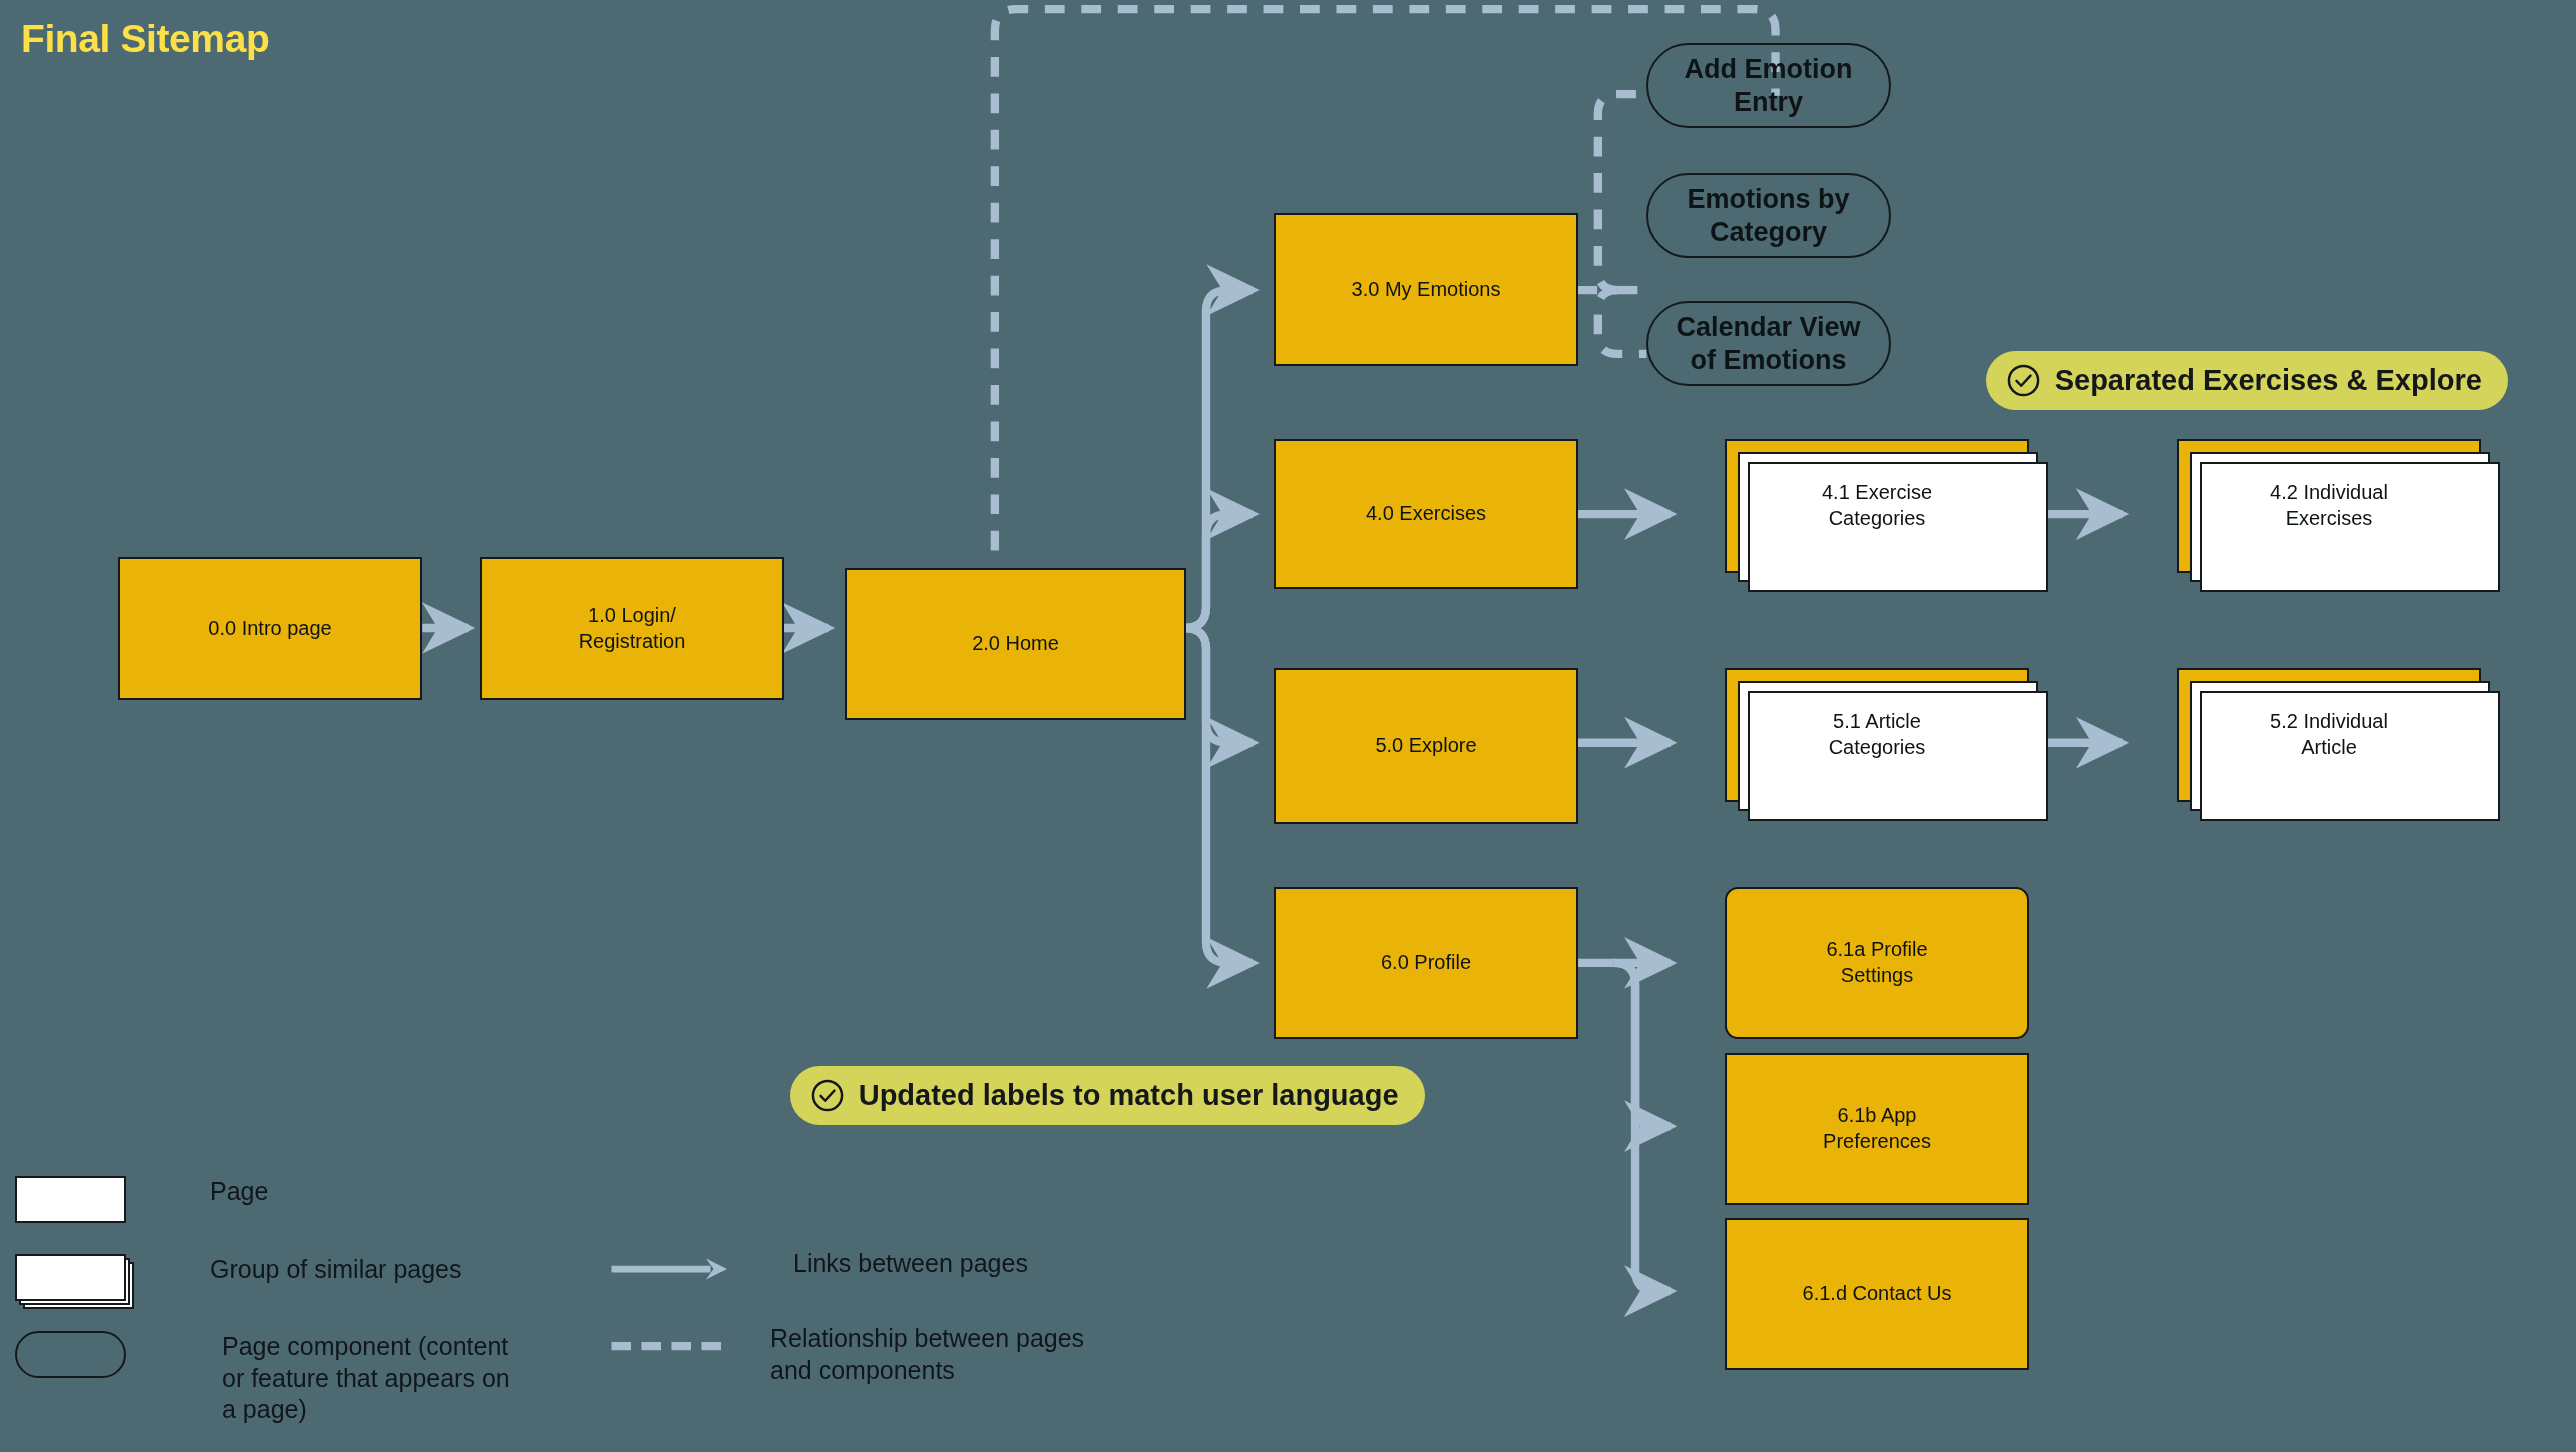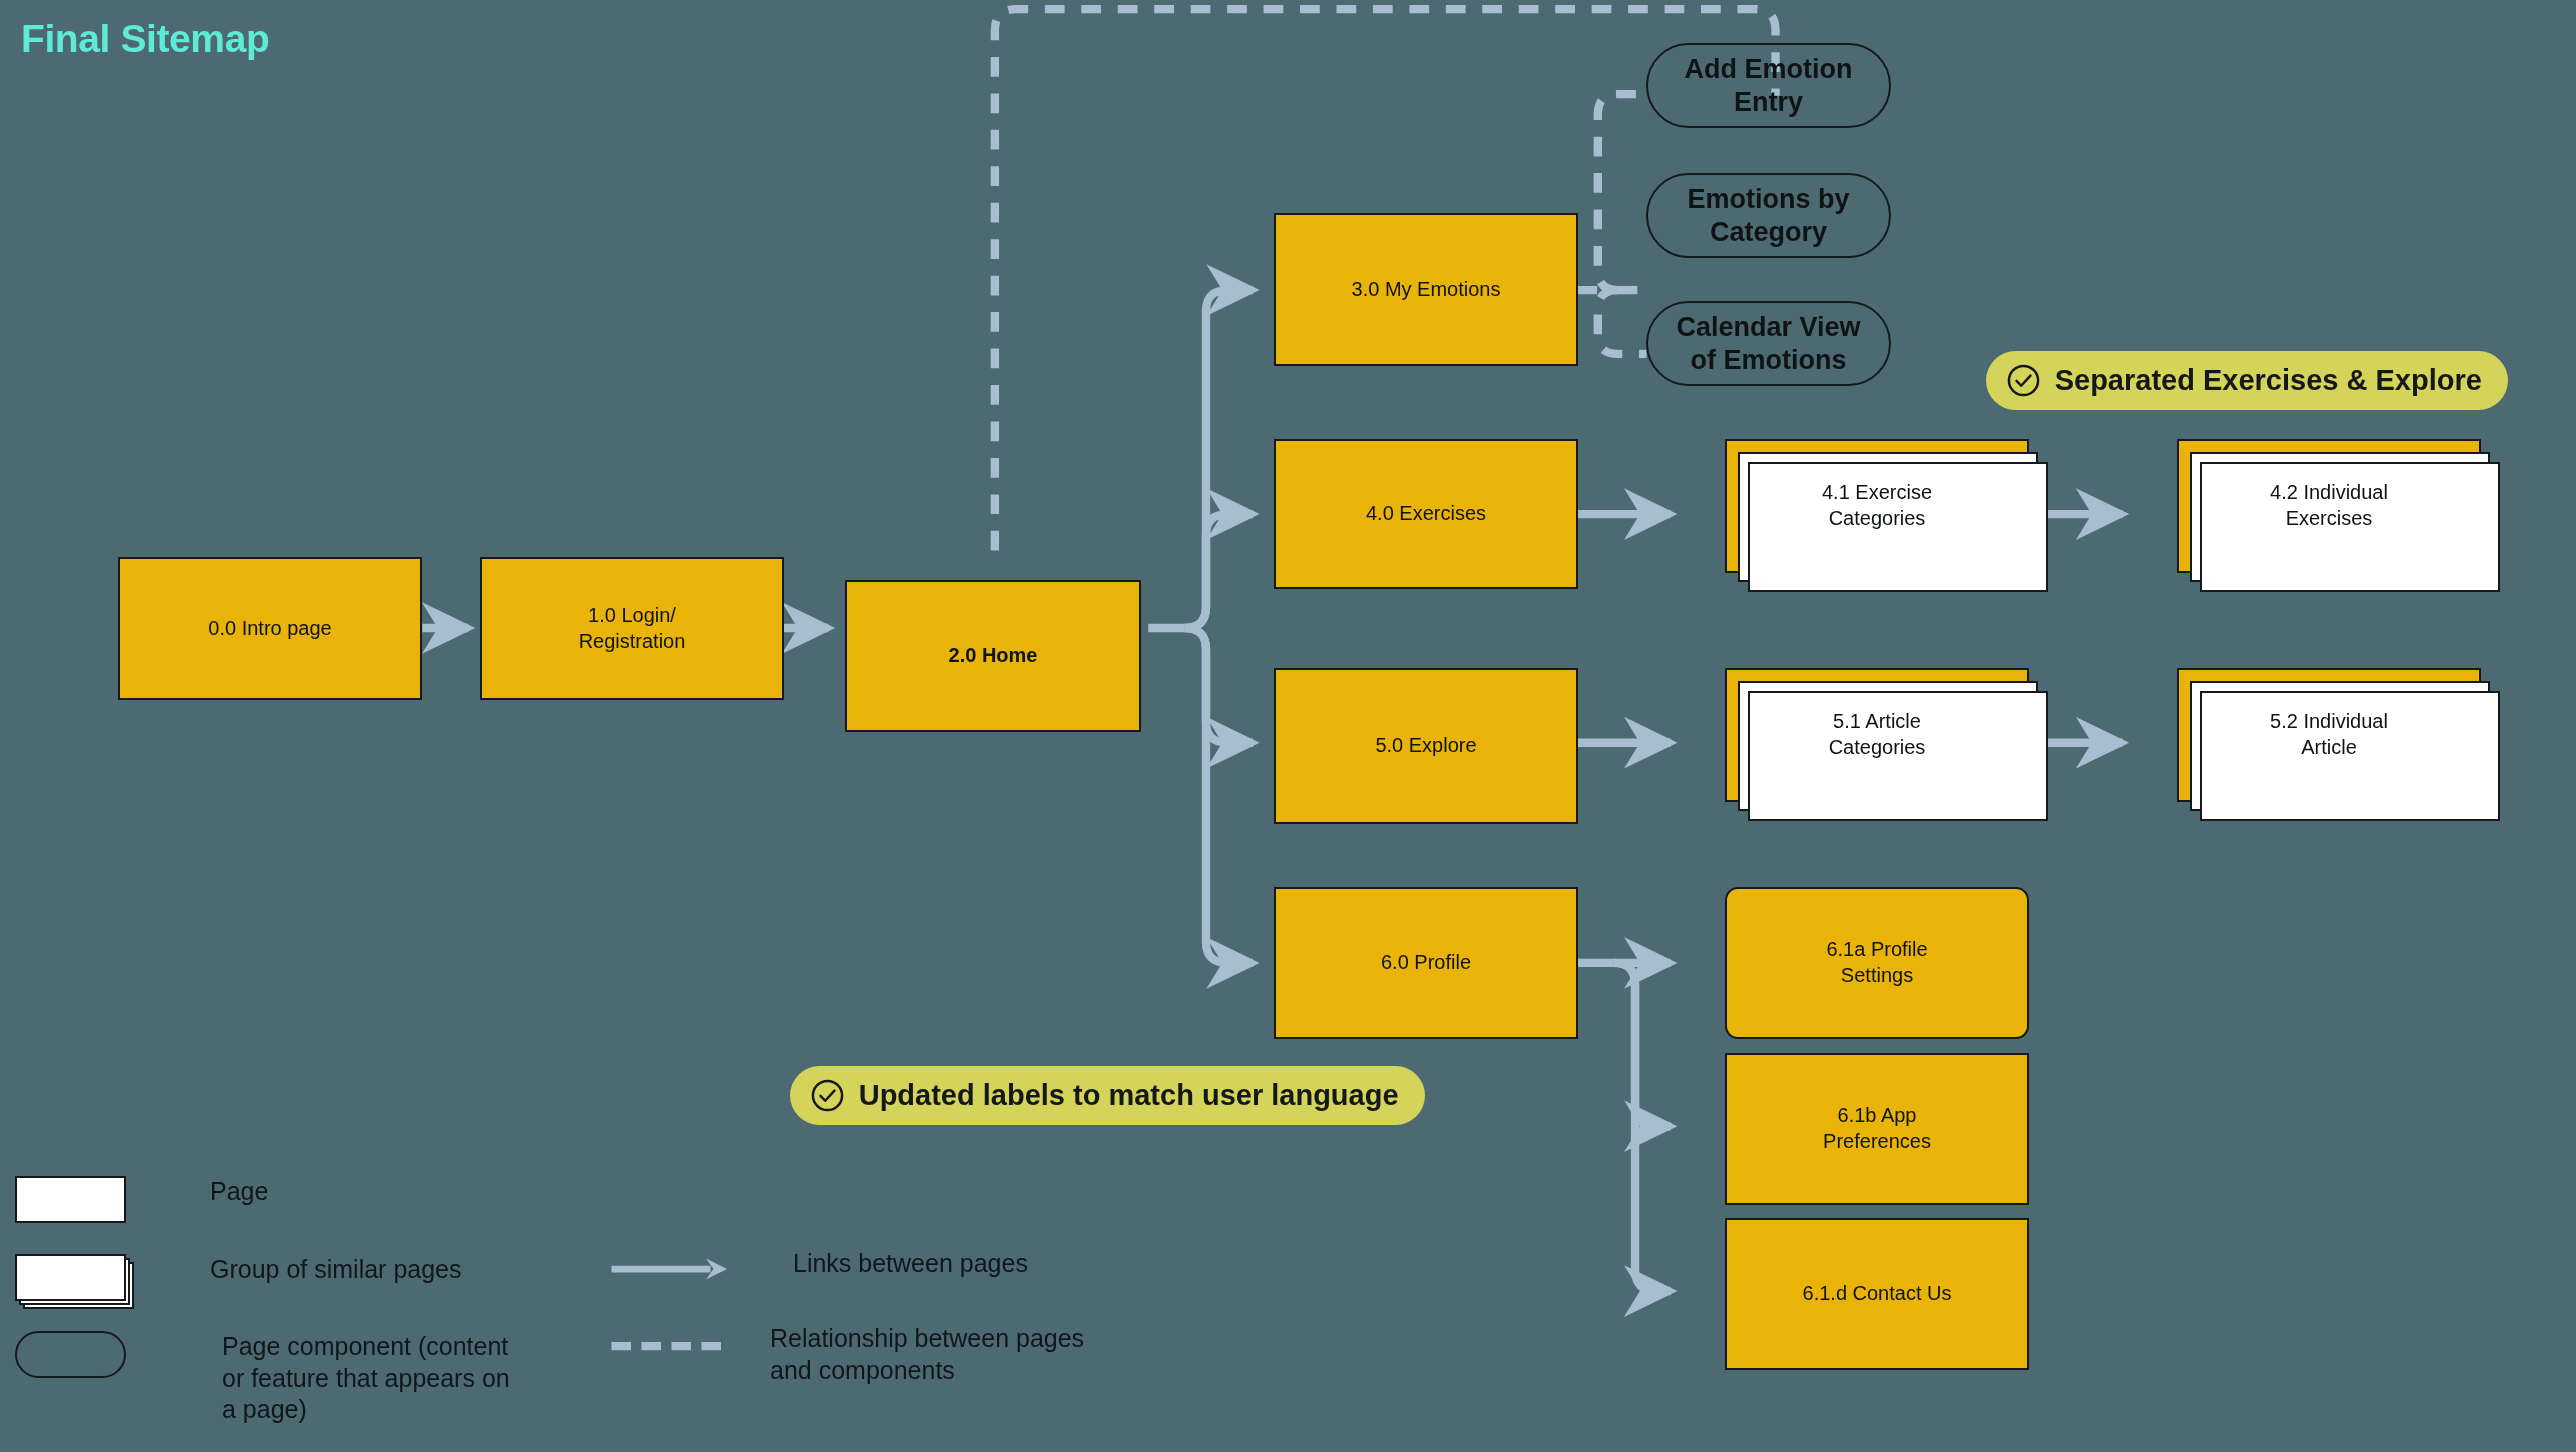--- a/index.html
+++ b/index.html
@@ -8,21 +8,21 @@
     background:#4d6a73;
     font-family:"Liberation Sans", sans-serif;
     overflow:hidden;
     position:relative;
   }
   #stage{position:absolute;inset:0;}
   svg#wires{position:absolute;left:0;top:0;width:2576px;height:1452px;overflow:visible;}
 
   .page-title{
     position:absolute;left:21px;top:16.7px;
-    font-size:39px;font-weight:bold;color:#5eead4;
+    font-size:39px;font-weight:bold;color:#fde047;
     letter-spacing:-0.4px;white-space:nowrap;
   }
 
   
   .node{
     position:absolute;
     background:#eab308;
     border:2.3px solid #16191b;
     box-sizing:border-box;
     display:flex;align-items:center;justify-content:center;
@@ -140,21 +140,21 @@
     <span class="lbl">0.0 Intro page</span>
   </div>
 
   <div class="node" style="left:480px;top:557px;width:304px;height:143px;">
     <span class="lbl">
       <span>1.0 Login/</span><br>
       <span>Registration</span>
     </span>
   </div>
 
-  <div class="node" style="left:845px;top:580px;width:296px;height:152px;font-weight:bold;">
+  <div class="node" style="left:845px;top:568px;width:341px;height:152px;">
     <span class="lbl">2.0 Home</span>
   </div>
 
   <div class="node" style="left:1274px;top:213px;width:304px;height:153px;">
     <span class="lbl">3.0 My Emotions</span>
   </div>
 
   <div class="node" style="left:1274px;top:439px;width:304px;height:150px;">
     <span class="lbl">4.0 Exercises</span>
   </div>

